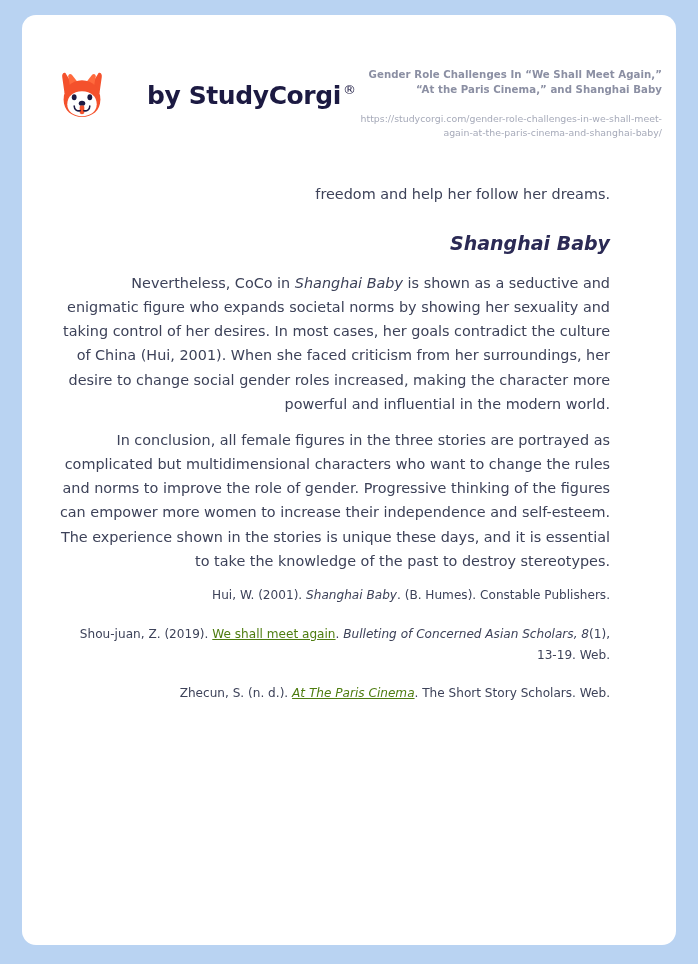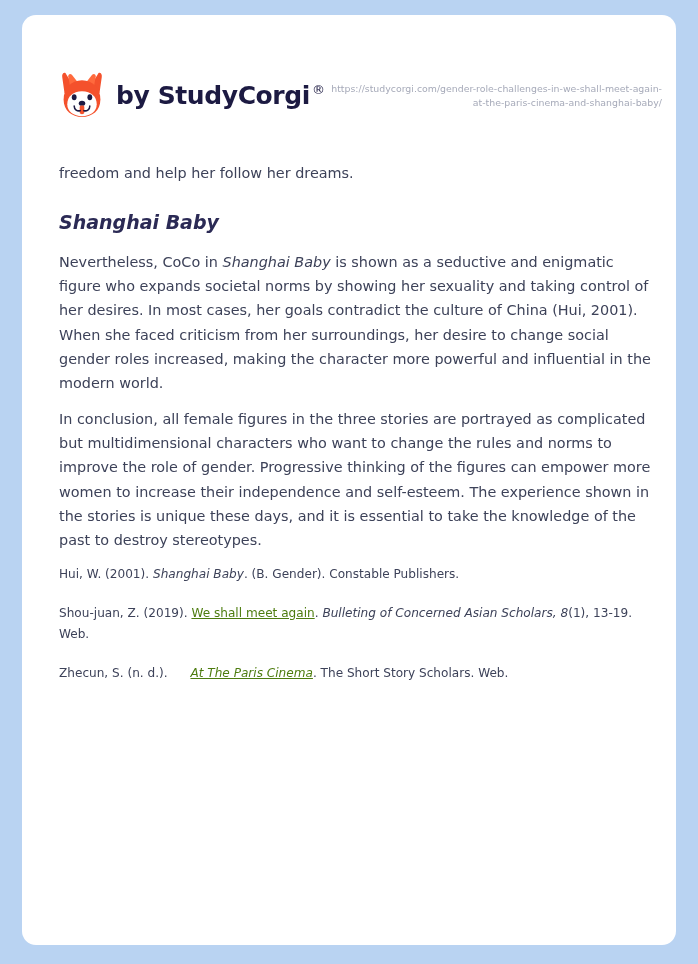--- a/index.html
+++ b/index.html
@@ -30,20 +30,21 @@
     display: flex;
     align-items: flex-start;
     justify-content: space-between;
     padding: 50px 14px 0 37px;
   }
   .brand {
     display: flex;
     align-items: center;
     flex: 0 0 auto;
     margin-top: 6px;
+    gap: 31px;
   }
   .brand-logo {
     width: 46px;
     height: 48px;
     flex: 0 0 auto;
     margin-right: 11px;
   }
   .brand-word {
     font-size: 25px;
     font-weight: bold;
@@ -76,22 +77,23 @@
   .header-url {
     font-size: 9.4px;
     color: #a6aab9;
     line-height: 1.5;
     margin: 14px 0 0 0;
     word-break: break-word;
   }
 
   
   .doc-body {
-    padding: 0 22px 0 37px;
+    padding: 0 66px 0 37px;
     margin-top: 42px;
+    text-align: right;
   }
   .para {
     font-size: 14.4px;
     line-height: 1.68;
     color: #3d4259;
     margin: 0 0 12px 0;
   }
   .para em { font-style: italic; }
 
   h2.sec-heading {
@@ -114,21 +116,20 @@
     color: #3d4259;
     margin: 0 0 18px 0;
   }
   .ref em { font-style: italic; }
   .ref a {
     color: #4d7c0f;
     text-decoration: underline;
   }
   .ref a.italic-link {
     font-style: italic;
-    margin-left: 19px;
   }
 </style>
 </head>
 <body>
 
 <div class="page-card">
 
   <div class="doc-header">
 
     <div class="brand">
@@ -145,37 +146,38 @@
           <ellipse cx="50" cy="70" rx="7" ry="5.6" fill="#1c1a42"></ellipse>
           <path d="M45 78 C45 74 55 74 55 78 L55 90 C55 95 45 95 45 90 Z" fill="#f4512c"></path>
           <path d="M33 76 C33 84 40 88 46 86" stroke="#1c1a42" stroke-width="3.4" fill="none" stroke-linecap="round"></path>
           <path d="M67 76 C67 84 60 88 54 86" stroke="#1c1a42" stroke-width="3.4" fill="none" stroke-linecap="round"></path>
         </svg>
       </span>
       <span class="brand-word"><span>by StudyCorgi</span><span class="brand-reg">®</span></span>
     </div>
 
     <div class="header-meta">
+      <p class="header-title">Gender Role Challenges In “We Shall Meet Again,” “At the Paris Cinema,” and Shanghai Baby</p>
       <p class="header-url">https://studycorgi.com/gender-role-challenges-in-we-shall-meet-again-at-the-paris-cinema-and-shanghai-baby/</p>
     </div>
 
   </div>
 
   <div class="doc-body">
 
     <p class="para">freedom and help her follow her dreams.</p>
 
     <div id="section-list">
         <h2 class="sec-heading italic">Shanghai Baby</h2>
         <p class="para"><span>Nevertheless, CoCo in </span><em>Shanghai Baby</em><span> is shown as a seductive and enigmatic figure who expands societal norms by showing her sexuality and taking control of her desires. In most cases, her goals contradict the culture of China (Hui, 2001). When she faced criticism from her surroundings, her desire to change social gender roles increased, making the character more powerful and influential in the modern world.</span></p>
         <p class="para"><span>In conclusion, all female figures in the three stories are portrayed as complicated but multidimensional characters who want to change the rules and norms to improve the role of gender. Progressive thinking of the figures can empower more women to increase their independence and self-esteem. The experience shown in the stories is unique these days, and it is essential to take the knowledge of the past to destroy stereotypes.</span></p>
       </div>
 
 
     <div class="ref-block" id="reference-list">
-        <p class="ref"><span>Hui, W. (2001). </span><em>Shanghai Baby</em><span>. (B. Gender). Constable Publishers.</span></p>
+        <p class="ref"><span>Hui, W. (2001). </span><em>Shanghai Baby</em><span>. (B. Humes). Constable Publishers.</span></p>
         <p class="ref"><span>Shou-juan, Z. (2019). </span><a href="#">We shall meet again</a><span>. </span><em>Bulleting of Concerned Asian Scholars, 8</em><span>(1), 13-19. Web.</span></p>
         <p class="ref"><span>Zhecun, S. (n. d.). </span><a href="#" class="italic-link">At The Paris Cinema</a><span>. The Short Story Scholars. Web.</span></p>
       </div>
 
   </div>
 
 </div>
 
 </body></html>

